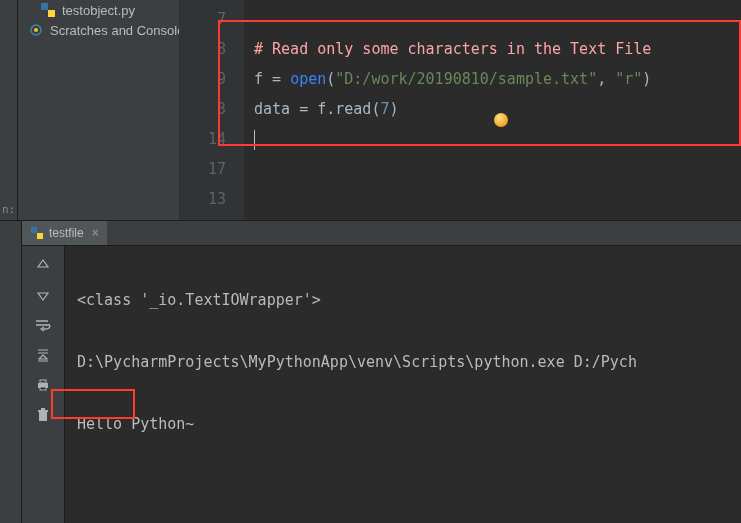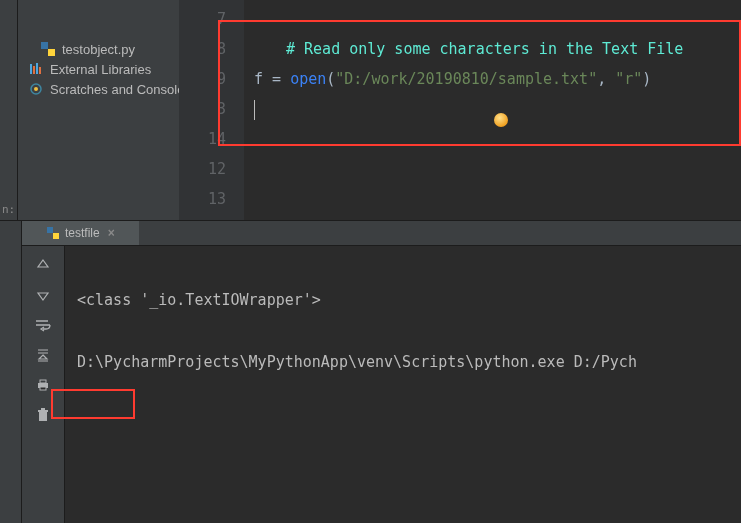--- a/index.html
+++ b/index.html
@@ -44,21 +44,21 @@
   }
   .editor {
     flex: 1;
     background: #2b2b2b;
     font-size: 15px;
     padding-top: 4px;
     line-height: 30px;
     position: relative;
   }
   .code-line { white-space: pre; padding-left: 10px; }
-  .comment { color: #5eead4; margin-left: 32px; }
+  .comment { color: #fca5a5; }
   .builtin { color: #3b82f6; }
   .string { color: #6a8759; }
   .number { color: #6897bb; }
   .ident { color: #a9b7c6; }
   .highlight-box {
     position: absolute;
     border: 2px solid #ff3b30;
     pointer-events: none;
   }
   .box-code { left: 218px; top: 20px; width: 523px; height: 126px; }
@@ -94,21 +94,21 @@
     height: 26px;
     background: #3c3f41;
     display: flex;
     align-items: center;
     font-family: "Segoe UI", sans-serif;
     font-size: 12px;
     color: #bbbbbb;
     border-bottom: 1px solid #1c1c1c;
   }
   .tool-tab {
-    padding: 0 24px;
+    padding: 0 8px;
     height: 24px;
     display: flex;
     align-items: center;
     gap: 5px;
     background: #515658;
   }
   .tool-content { flex: 1; display: flex; }
   .tool-gutter {
     width: 43px;
     background: #3c3f41;
@@ -153,65 +153,55 @@
   }
 </style>
 </head>
 <body>
 
 <div class="top-section">
   <div class="partial-side">
     <span>n:</span>
   </div>
   <div class="project-tree">
-    <div class="tree-item" style="padding-left:22px;margin-top:39px;">
+    <div class="tree-item" style="padding-left:22px;">
       <span class="tree-icon">
         <svg width="14" height="14" viewBox="0 0 14 14">
             <rect x="0" y="0" width="7" height="7" fill="#3773a5"></rect>
             <rect x="7" y="7" width="7" height="7" fill="#ffd43b"></rect>
           </svg>
       </span>
       <span>testobject.py</span>
-    </div>
-    <div class="tree-item">
-      <span class="tree-icon">
-        <svg width="14" height="14" viewBox="0 0 14 14">
-            <rect x="1" y="2" width="2" height="10" fill="#4da6e0"></rect>
-            <rect x="4" y="4" width="2" height="8" fill="#e07040"></rect>
-            <rect x="7" y="1" width="2" height="11" fill="#4da6e0"></rect>
-            <rect x="10" y="5" width="2" height="7" fill="#e07040"></rect>
-          </svg>
-      </span>
-      <span>External Libraries</span>
     </div>
     <div class="tree-item">
       <span class="tree-icon">
         <svg width="14" height="14" viewBox="0 0 14 14">
             <circle cx="7" cy="7" r="5" fill="none" stroke="#3e86a0" stroke-width="1.5"></circle>
             <circle cx="7" cy="7" r="2" fill="#f0c040"></circle>
           </svg>
       </span>
       <span>Scratches and Consoles</span>
     </div>
   </div>
 
   <div class="gutter">
     <div>7</div>
     <div>8</div>
     <div>9</div>
     <div>3</div>
     <div>14</div>
-    <div>12</div>
+    <div>17</div>
     <div>13</div>
   </div>
 
   <div class="editor">
     <div class="code-line">&nbsp;</div>
     <div class="code-line"><span class="comment"># Read only some characters in the Text File</span></div>
     <div class="code-line"><span class="ident">f = </span><span class="builtin">open</span><span class="ident">(</span><span class="string">"D:/work/20190810/sample.txt"</span><span class="ident">, </span><span class="string">"r"</span><span class="ident">)</span></div>
+    <div class="code-line"><span class="ident">data = f.read(</span><span class="number">7</span><span class="ident">)</span></div>
     <div class="code-line"><span class="cursor"></span></div>
     <div class="code-line">&nbsp;</div>
     <div class="bulb"></div>
   </div>
 </div>
 
 <div class="highlight-box box-code"></div>
 
 <div class="divider-h"></div>
 
@@ -263,20 +253,21 @@
           <svg width="14" height="14" viewBox="0 0 14 14">
               <rect x="3" y="4" width="8" height="9" fill="#afb1b3"></rect>
               <rect x="2" y="2" width="10" height="2" fill="#afb1b3"></rect>
               <rect x="5" y="0" width="4" height="2" fill="#afb1b3"></rect>
             </svg>
         </div>
       </div>
       <div class="console">
 <div>&lt;class '_io.TextIOWrapper'&gt;</div>
 <div>D:\PycharmProjects\MyPythonApp\venv\Scripts\python.exe D:/Pych</div>
+<div>Hello Python~</div>
 
 <div></div>
 
       </div>
     </div>
   </div>
 </div>
 
 <div class="highlight-box box-output"></div>
 

